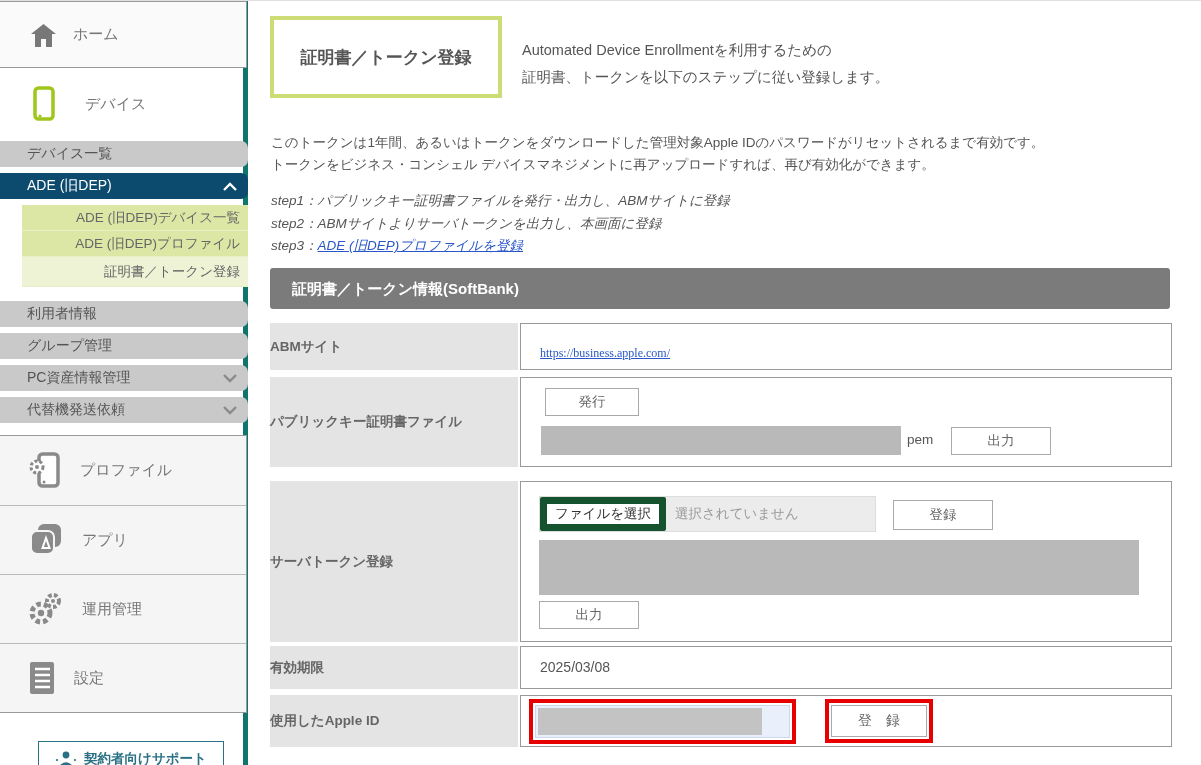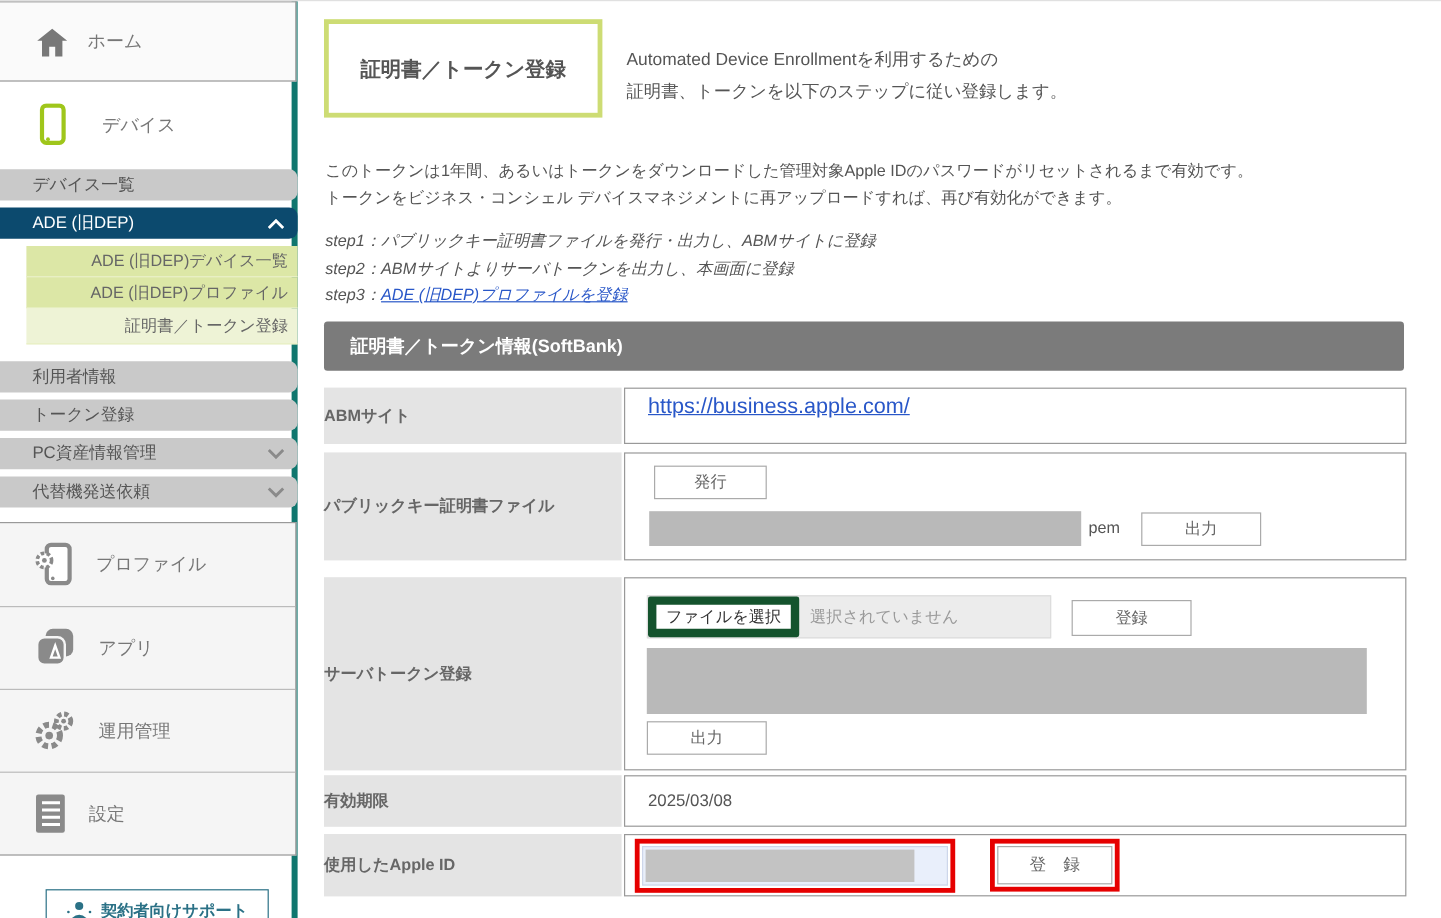--- a/index.html
+++ b/index.html
@@ -85,21 +85,21 @@
   .trow .value {
     position: absolute; left: 250px; top: 0; width: 652px; height: 100%;
     border: 1px solid #999; background: #fff;
   }
   #row-abm { top: 322px; height: 47px; }
   #row-cert { top: 376px; height: 90px; }
   #row-token { top: 480px; height: 161px; }
   #row-expiry { top: 645px; height: 43px; }
   #row-appleid { top: 694px; height: 52px; border-radius: 17px; }
 
-  .abm-link { position: absolute; left: 19px; top: 4px; font-size: 18px; }
+  .abm-link { position: absolute; left: 19px; top: 22px; font-size: 12px; font-family: Liberation Serif, serif; }
   .expiry-value { position: absolute; left: 19px; top: 12px; font-size: 14px; color: #555; }
 
   .btn {
     border: 1px solid #aaa; background: #fff; color: #666; font-size: 13.5px;
     display: flex; align-items: center; justify-content: center; cursor: pointer;
     font-family: inherit;
   }
   .issue-btn { position: absolute; left: 24px; top: 10px; width: 94px; height: 28px; }
   .redacted-bar { background: #b9b9b9; position: absolute; }
   .cert-bar { left: 20px; top: 48px; width: 360px; height: 29px; }
@@ -181,21 +181,21 @@
         <span>証明書／トークン登録</span>
       </div>
     </div>
   </div>
 
   <div class="nav-group" style="top:300px;">
     <div class="nav-item" style="margin-bottom:6px;">
       <span>利用者情報</span>
     </div>
     <div class="nav-item">
-      <span>トークン登録</span>
+      <span>グループ管理</span>
     </div>
     <div class="nav-item">
       <span>PC資産情報管理</span>
       <span class="icon">
         <svg width="16" height="11" viewBox="0 0 16 11">
             <polyline points="2,2 8,8 14,2" stroke="#8a8a8a" stroke-width="2.4" fill="none"></polyline>
           </svg>
       </span>
     </div>
     <div class="nav-item">

